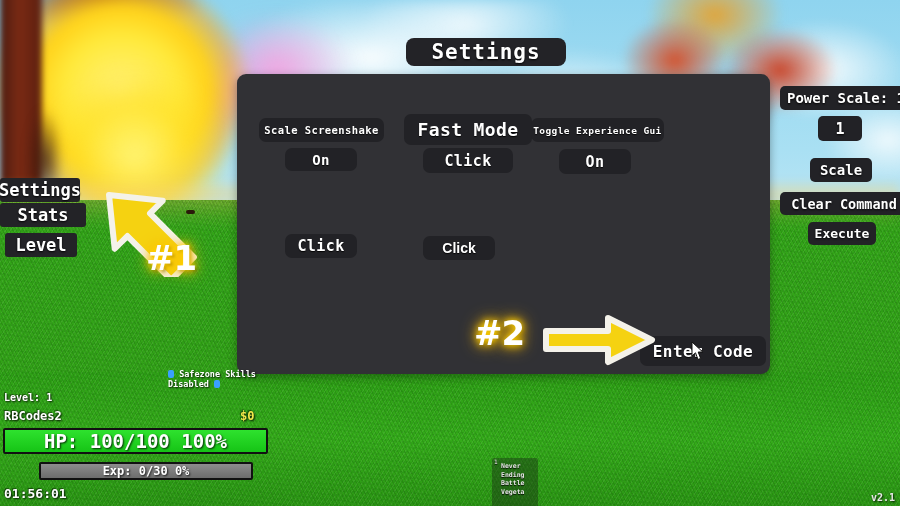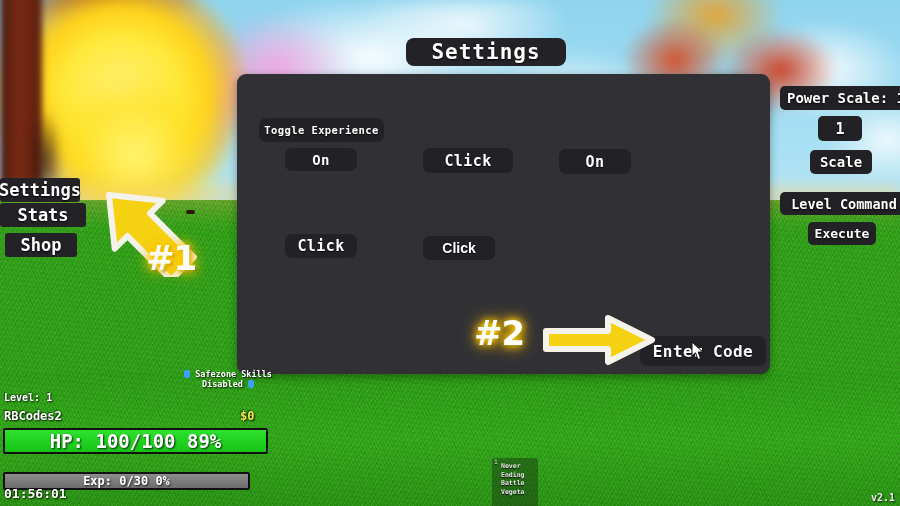--- a/index.html
+++ b/index.html
@@ -187,26 +187,26 @@
     position:absolute; left:3px;
     border:2px solid #111; border-radius:2px;
     display:flex; align-items:center; justify-content:center;
     color:#fff; font-weight:bold;
     font-family:"DejaVu Sans Mono", monospace;
     text-shadow:1px 1px 2px rgba(0,0,0,.8);
     overflow:hidden;
   }
   #hp-bar { top:428px; width:265px; height:26px;
     background:linear-gradient(180deg,#2ee22e,#16c416); font-size:19px; }
-  #exp-bar { top:472px; width:247px; height:18px;
-    background:linear-gradient(180deg,#8d8d8d,#6d6d6d); font-size:12px; }
+  #exp-bar { top:462px; width:214px; height:18px;
+    background:linear-gradient(180deg,#8d8d8d,#6d6d6d); font-size:12px;margin-left:36px; }
 
   .safezone {
     position:absolute; left:168px; top:369px; width:120px;
-    text-align:center; color:#ffffff; font-weight:bold;
+    text-align:left; color:#ffffff; font-weight:bold;
     font-family:"DejaVu Sans Mono", monospace; font-size:8.5px;
     line-height:10px;
     text-shadow:1px 1px 2px rgba(0,0,0,.9);
   }
   .sz-dot { display:inline-block; width:6px; height:8px; background:#3aa0ff;
     border-radius:2px; vertical-align:-1px; }
 
   
   #item-card {
     position:absolute; left:492px; top:458px; width:46px; height:59px;
@@ -273,41 +273,47 @@
 </div>
 
 <div id="sidebar">
   <div class="side-btn" style="top:178px; width:80px; height:24px;">
     <span>Settings</span>
   </div>
   <div class="side-btn" style="top:203px; width:86px; height:24px;">
     <span>Stats</span>
   </div>
   <div class="side-btn" style="top:233px; width:72px; height:24px; left:5px;">
-    <span>Shop</span>
+    <span>Level</span>
   </div>
 </div>
 
 <div id="settings-title">
   <span>Settings</span>
 </div>
 
 <div id="settings-panel">
 
   <div class="btn" style="left:22px; top:44px; width:125px; height:24px; font-size:10.5px;">
-    <span>Toggle Experience</span>
+    <span>Scale Screenshake</span>
   </div>
   <div class="btn" style="left:48px; top:74px; width:72px; height:23px; font-size:14px;">
     <span>On</span>
   </div>
 
+  <div class="btn" style="left:167px; top:40px; width:128px; height:31px; font-size:18px;">
+    <span>Fast Mode</span>
+  </div>
   <div class="btn" style="left:186px; top:74px; width:90px; height:25px; font-size:15px;">
     <span>Click</span>
   </div>
 
+  <div class="btn" style="left:294px; top:44px; width:133px; height:24px; font-size:9.5px;">
+    <span>Toggle Experience Gui</span>
+  </div>
   <div class="btn" style="left:322px; top:75px; width:72px; height:25px; font-size:15px;">
     <span>On</span>
   </div>
 
   <div class="btn" style="left:48px; top:160px; width:72px; height:24px; font-size:15px;">
     <span>Click</span>
   </div>
 
   <div class="btn sans" style="left:186px; top:162px; width:72px; height:24px; font-size:14px;">
     <span>Click</span>
@@ -318,25 +324,25 @@
   </div>
 </div>
 
 <div id="right-panel">
   <div class="rbtn" style="left:780px; top:86px; width:135px; height:24px; font-size:14px; justify-content:flex-start; padding-left:7px;">
     <span>Power Scale: 1</span>
   </div>
   <div class="rbtn" style="left:818px; top:116px; width:44px; height:25px; font-size:15px;">
     <span>1</span>
   </div>
-  <div class="rbtn" style="left:810px; top:150px; width:62px; height:24px; font-size:14px;">
+  <div class="rbtn" style="left:810px; top:158px; width:62px; height:24px; font-size:14px;">
     <span>Scale</span>
   </div>
   <div class="rbtn" style="left:780px; top:192px; width:128px; height:23px; font-size:13.5px;">
-    <span>Level Command</span>
+    <span>Clear Command</span>
   </div>
   <div class="rbtn" style="left:808px; top:222px; width:68px; height:23px; font-size:13px;">
     <span>Execute</span>
   </div>
 </div>
 
 <div class="safezone">
   <div>
     <span class="sz-dot"></span>
     <span>Safezone Skills</span>
@@ -352,21 +358,21 @@
     <span>Level: 1</span>
   </div>
   <div class="hud-text" style="left:4px; top:409px; font-size:12px;">
     <span>RBCodes2</span>
   </div>
   <div class="hud-text" style="left:240px; top:409px; font-size:12px; color:#f2e84a;">
     <span>$0</span>
   </div>
 
   <div class="bar" id="hp-bar">
-    <span>HP: 100/100 89%</span>
+    <span>HP: 100/100 100%</span>
   </div>
   <div class="bar" id="exp-bar">
     <span>Exp: 0/30 0%</span>
   </div>
 
   <div class="hud-text" style="left:4px; top:486px; font-size:13px;">
     <span>01:56:01</span>
   </div>
 </div>
 

